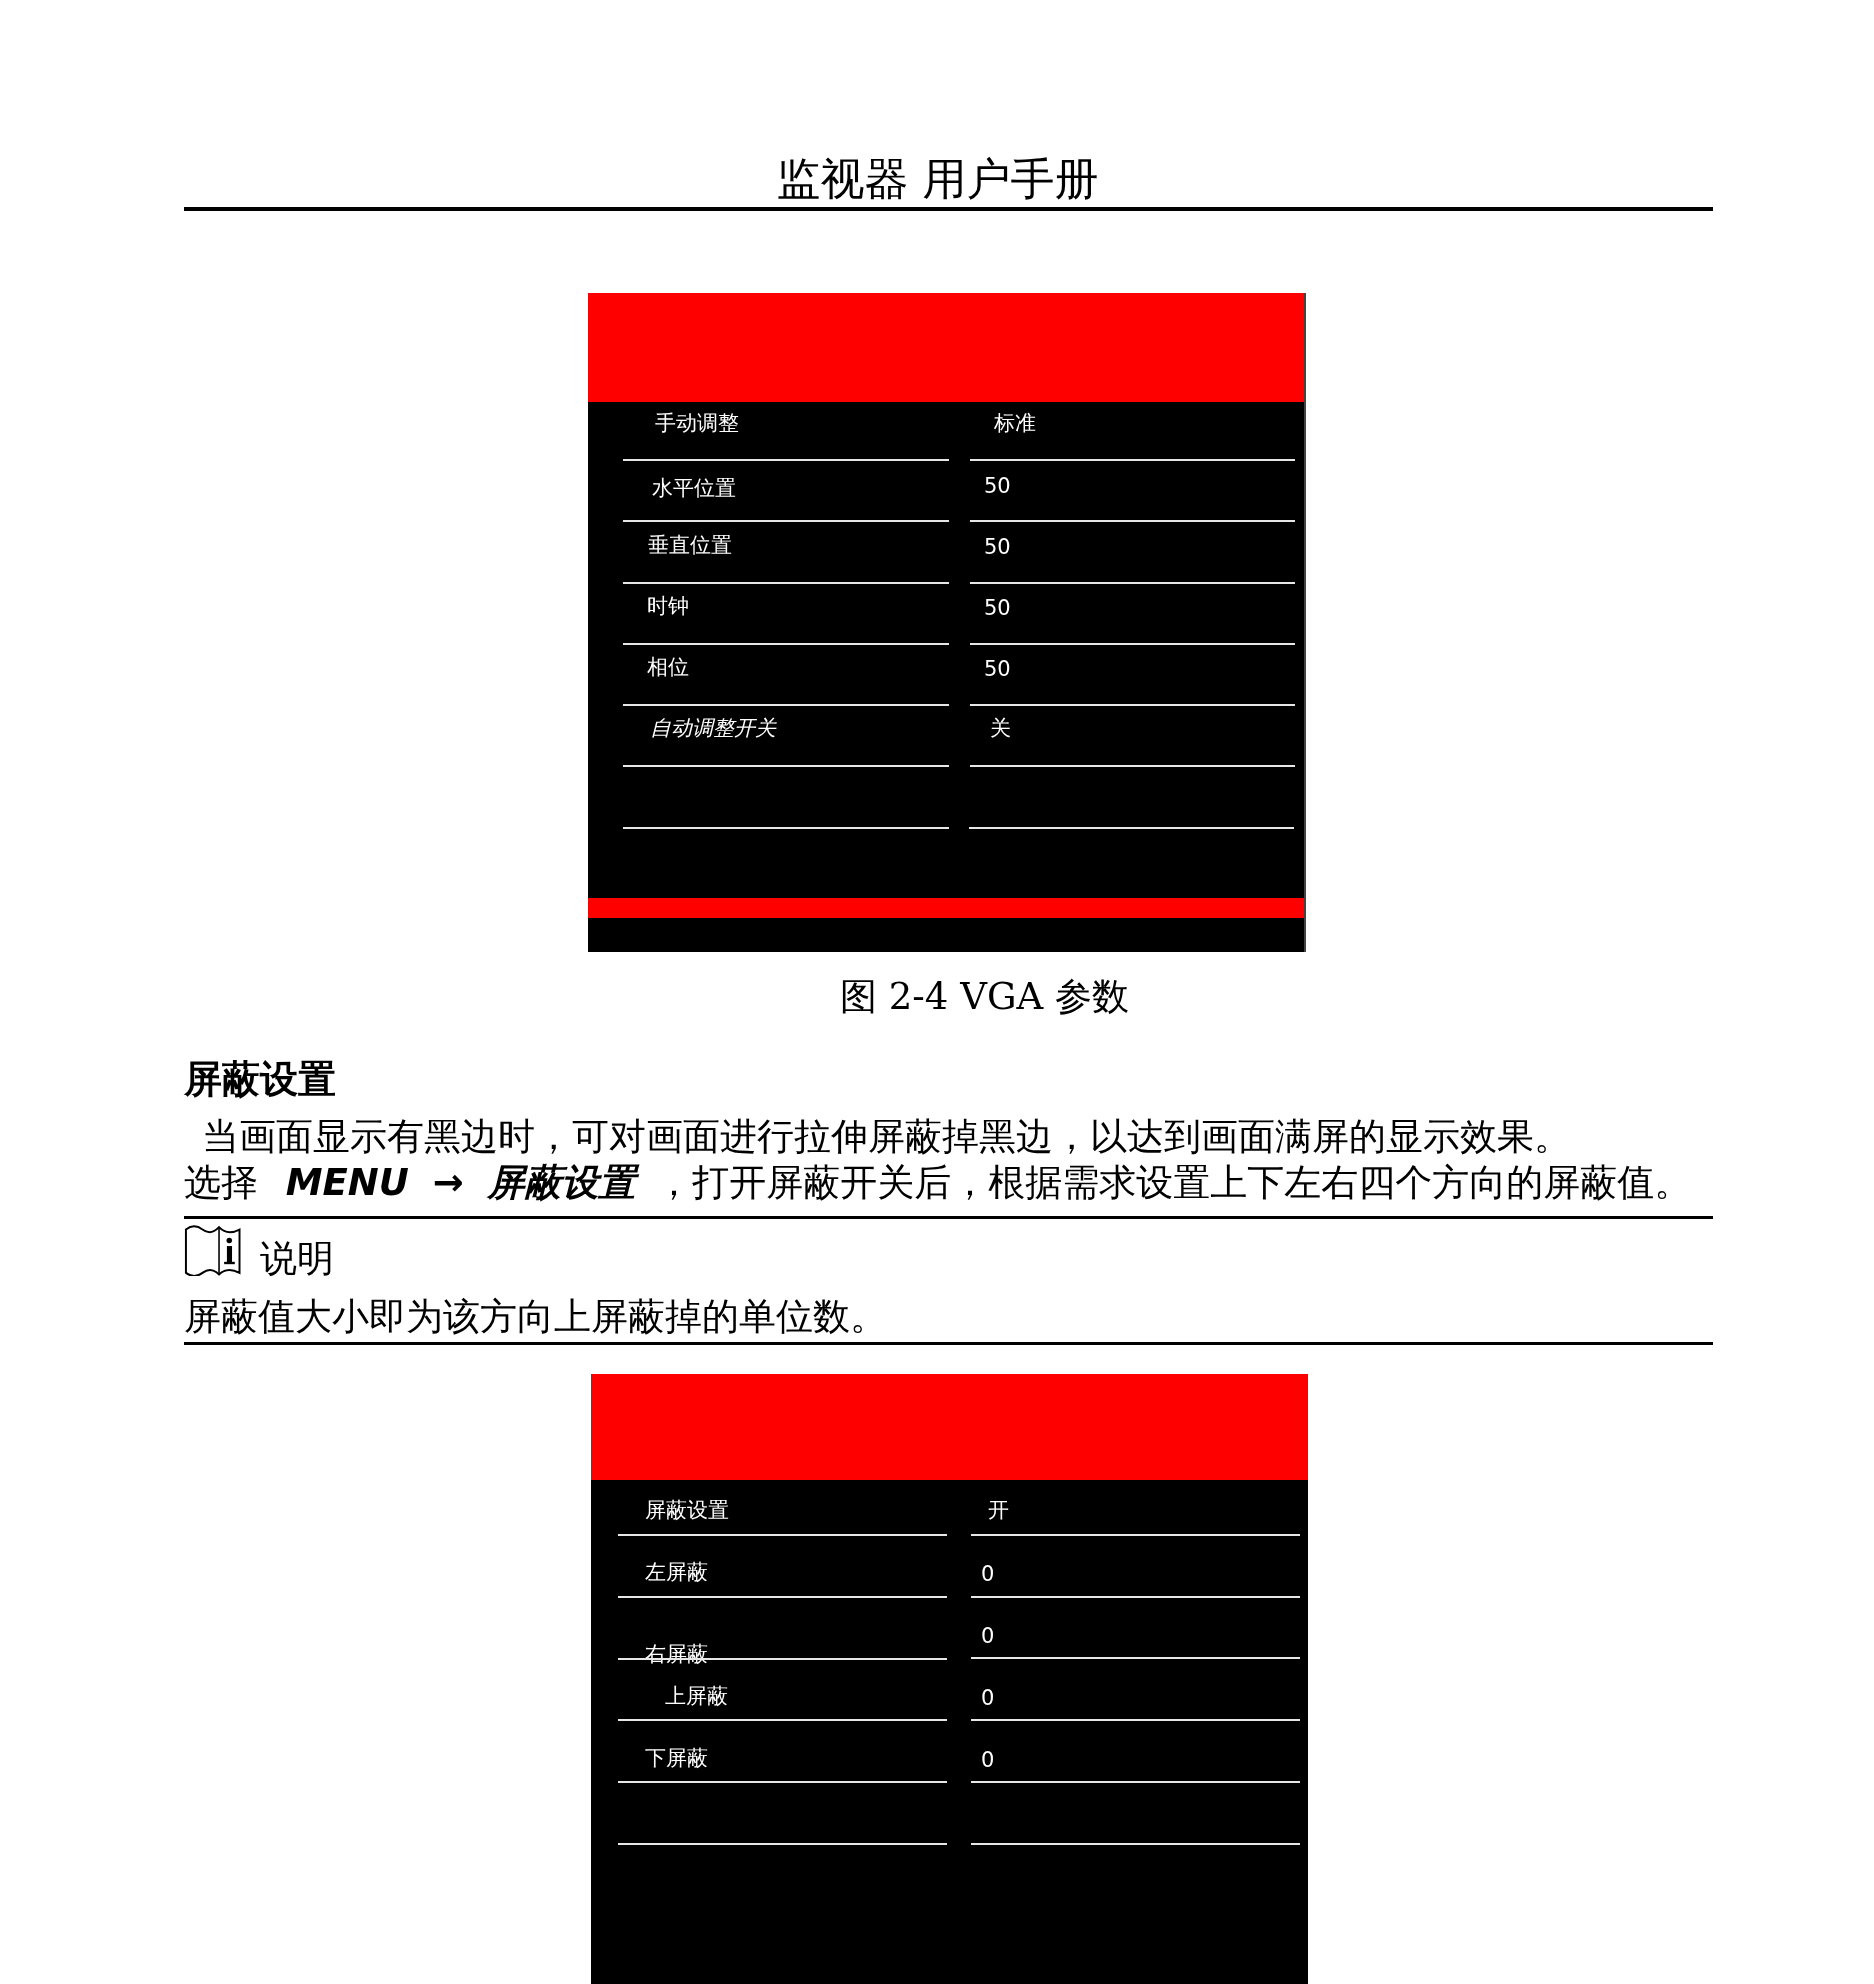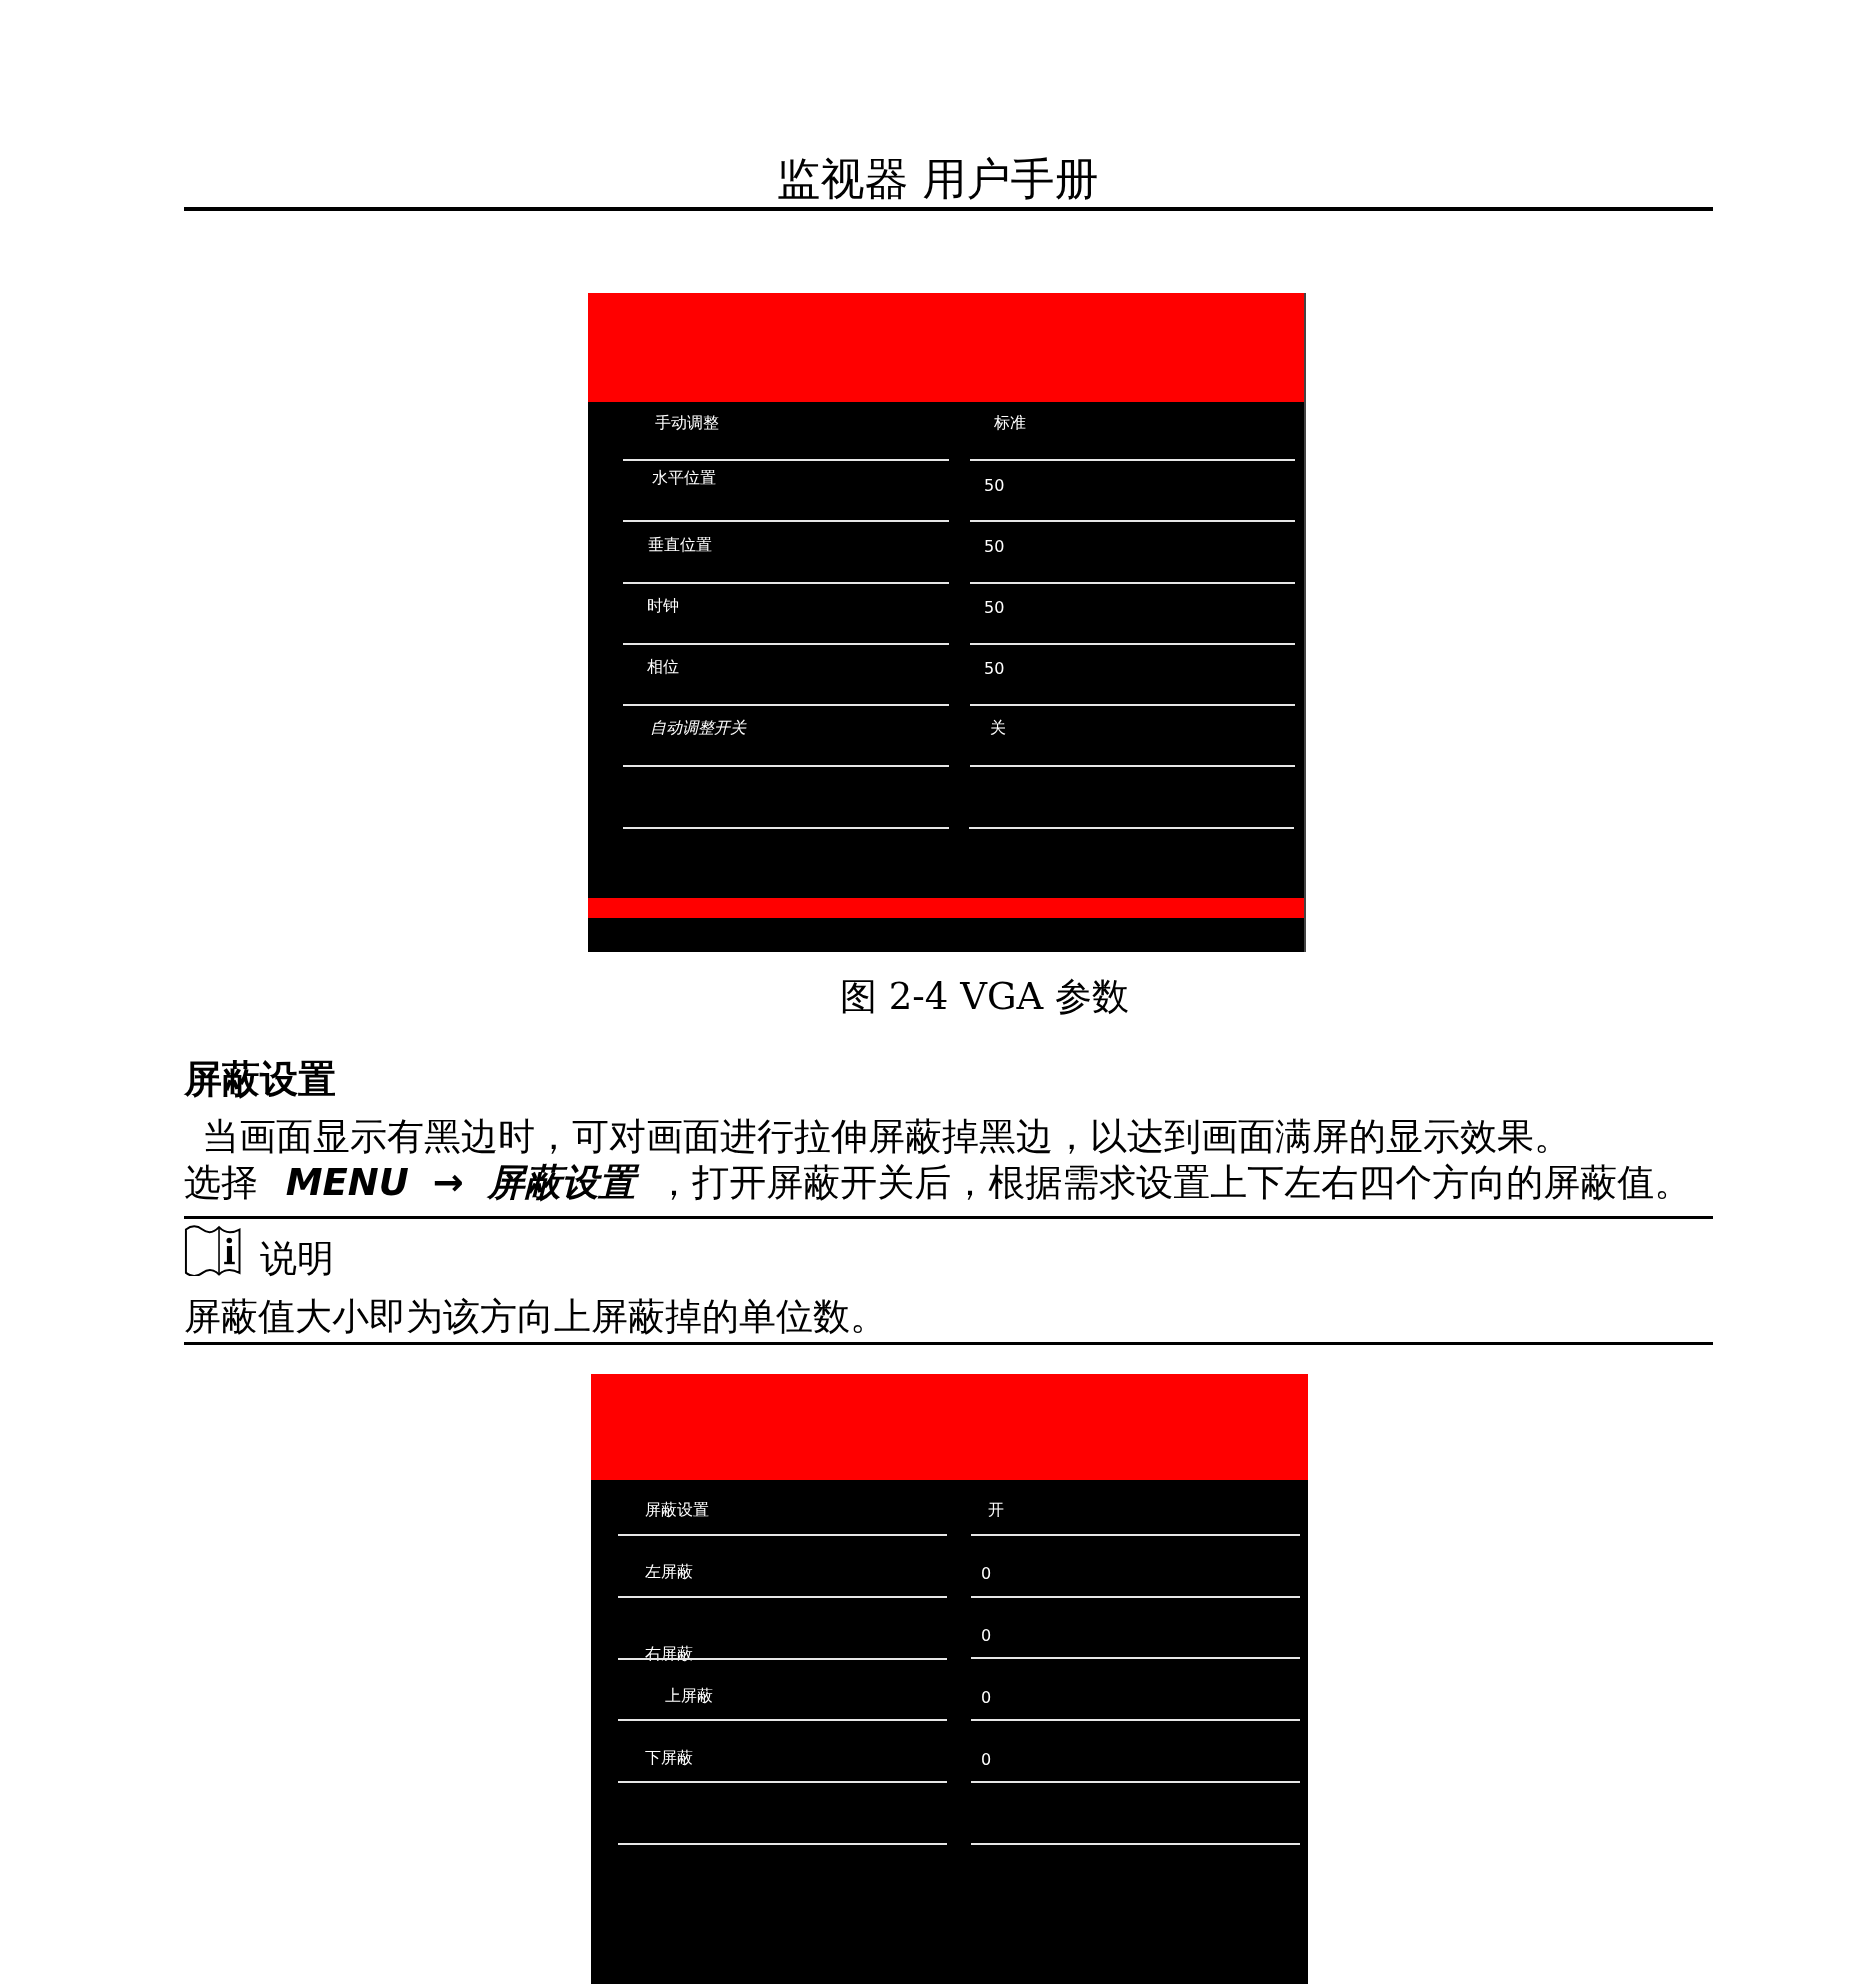--- a/index.html
+++ b/index.html
@@ -15,42 +15,42 @@
   .body-line { position: absolute; left: 184px; font-size: 37px; line-height: 48px; white-space: nowrap; }
   .menu-path { font-family: "DejaVu Sans", "Liberation Sans", sans-serif; font-style: italic; font-weight: bold; }
   .arrow { font-family: "DejaVu Sans", sans-serif; font-weight: bold; margin: 0 12px; }
 
   
   .osd { position: absolute; background: #000; }
   .osd-header { position: absolute; left: 0; top: 0; background: #ff0000; }
   .osd-band { position: absolute; left: 0; background: #ff0000; }
   .osd-row { position: absolute; left: 0; width: 100%; }
   .osd-label, .osd-value { position: absolute; color: #fff; font-family: "DejaVu Sans", "Liberation Sans", sans-serif;
-                           font-size: 16px; line-height: 32px; white-space: nowrap; }
+                           font-size: 21px; line-height: 32px; white-space: nowrap; }
   .osd-line { position: absolute; height: 2px; background: #e6e6e6; }
 
   .note-icon { position: absolute; }
 </style>
 </head>
 <body>
 
 <div class="header-title">监视器 用户手册</div>
 <div class="rule" style="left:184px; top:207px; width:1529px; height:4px;"></div>
 
 <div class="osd" style="left:588px; top:293px; width:716px; height:659px; border-right:2.4px solid #444;">
   <div class="osd-header" style="width:716px; height:109px;"></div>
 
   <div class="osd-row" style="top:109px; height:349px;">
     <span class="osd-label" style="left:67px; top:4.8px;">手动调整</span>
     <span class="osd-value" style="left:406px; top:4.8px;">标准</span>
   </div>
   <div class="osd-line" style="left:35px; width:326px; top:166px;"></div>
   <div class="osd-line" style="left:382px; width:325px; top:166px;"></div>
 
-  <span class="osd-label" style="left:64px; top:169px;text-align:right;">水平位置</span>
+  <span class="osd-label" style="left:64px; top:179px;text-align:right;">水平位置</span>
   <span class="osd-value" style="left:396px; top:177px;">50</span>
   <div class="osd-line" style="left:35px; width:326px; top:227px;"></div>
   <div class="osd-line" style="left:382px; width:325px; top:227px;"></div>
 
   <span class="osd-label" style="left:60px; top:236px;">垂直位置</span>
   <span class="osd-value" style="left:396px; top:238px;">50</span>
   <div class="osd-line" style="left:35px; width:326px; top:289px;"></div>
   <div class="osd-line" style="left:382px; width:325px; top:289px;"></div>
 
   <span class="osd-label" style="left:59px; top:297px;">时钟</span>

